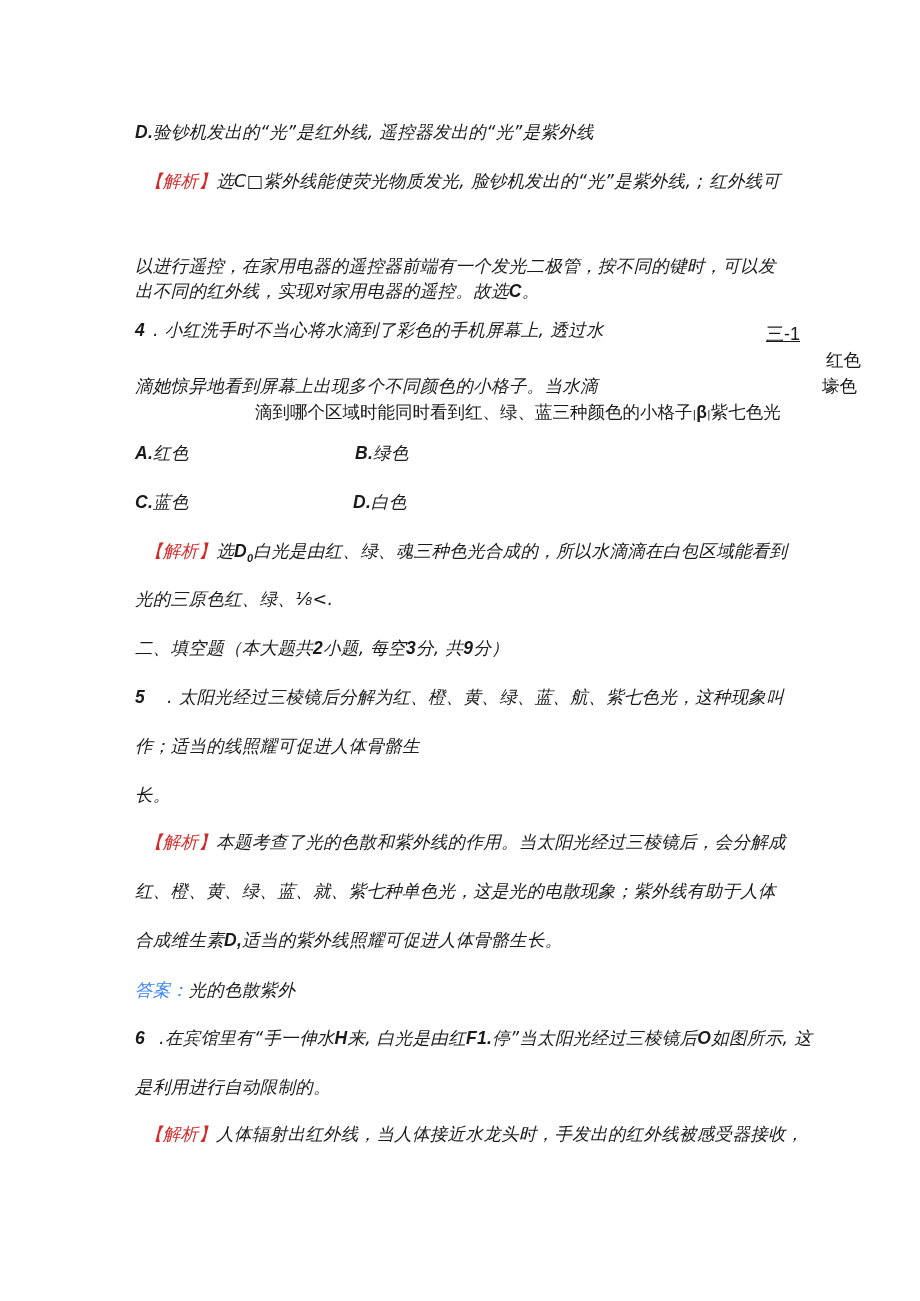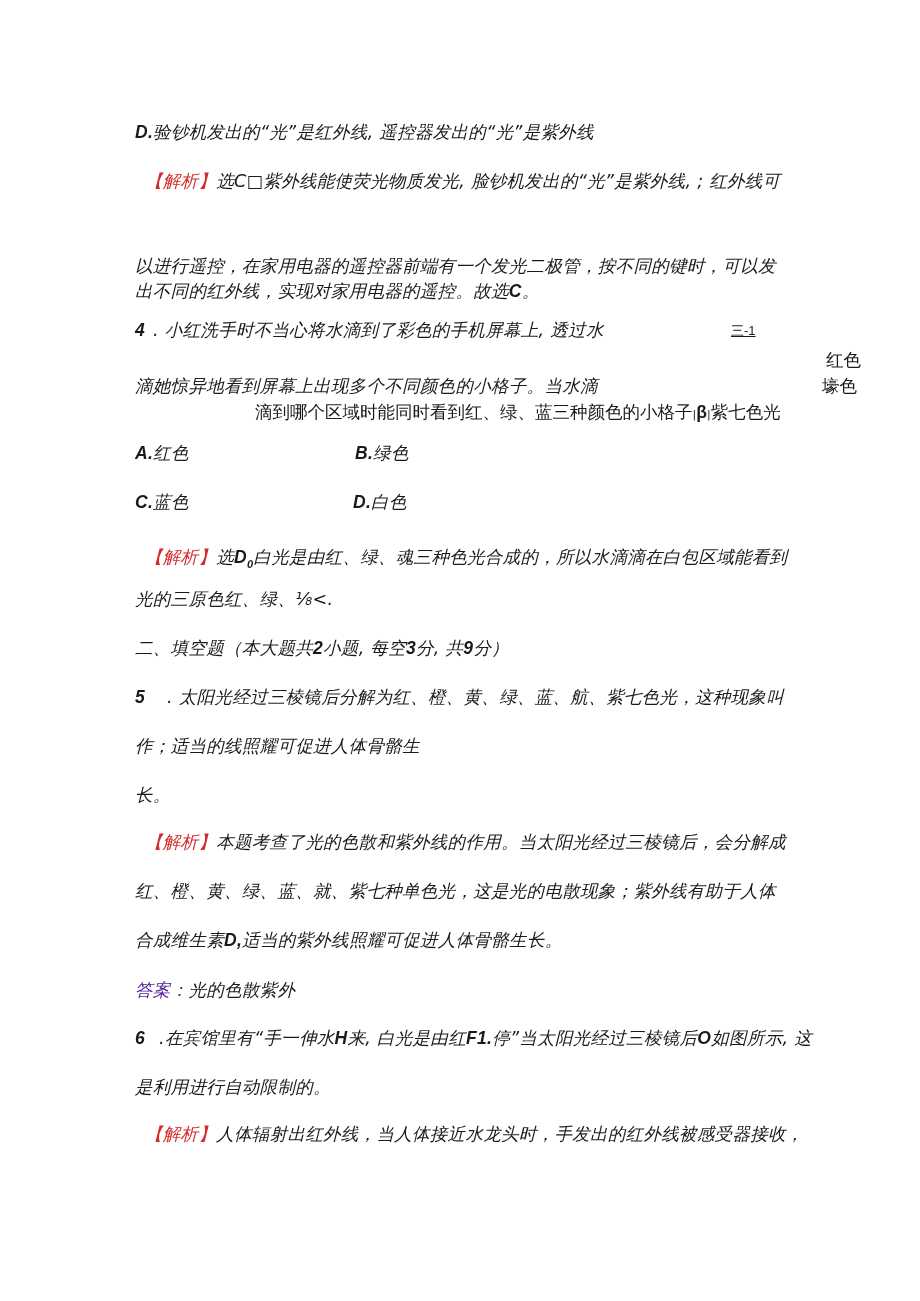--- a/index.html
+++ b/index.html
@@ -7,24 +7,24 @@
     width: 920px; height: 1301px; position: relative; overflow: hidden;
     font-family: "DejaVu Sans", "Liberation Sans", sans-serif;
     color: #1a1a1a;
   }
   .line {
     position: absolute; left: 135px; font-size: 17.5px; line-height: 24px;
     white-space: nowrap; letter-spacing: 0.3px; font-style: italic;
   }
   .ind { left: 145px; }
   .red { color: #d42a2a; }
-  .pink { color: #4c1d95; }
+  .pink { color: #3b82f6; }
   b, .b { font-weight: bold; font-family: "Liberation Sans", sans-serif; }
   .r { position: absolute; font-size: 17.5px; line-height: 24px; white-space: nowrap; }
-  .fig-label { position: absolute; font-size: 13px; text-decoration: underline; font-family: "Liberation Sans", sans-serif; }
+  .fig-label { position: absolute; font-size: 18px; text-decoration: underline; font-family: "Liberation Sans", sans-serif; margin-left: 35px; }
 </style>
 </head>
 <body>
 
 <div class="line" style="top:120px;">
   <b>D.</b><span>验钞机发出的“光”是红外线, 遥控器发出的“光”是紫外线</span>
 </div>
 
 <div class="line ind" style="top:169px;text-align:right;">
   <span class="red">【解析】</span><span>选C</span><span>□紫外线能使荧光物质发光, 脸钞机发出的“光”是紫外线, ; 红外线可</span>
@@ -51,21 +51,21 @@
 <div class="line" style="top:441px; left:355px;">
   <b>B.</b><span>绿色</span>
 </div>
 <div class="line" style="top:490px;">
   <b>C.</b><span>蓝色</span>
 </div>
 <div class="line" style="top:490px; left:353px;">
   <b>D.</b><span>白色</span>
 </div>
 
-<div class="line ind" style="top:539px;margin-top:6px;">
+<div class="line ind" style="top:539px;">
   <span class="red">【解析】</span><span>选</span><b>D</b><sub class="b" style="font-size:11px;">0</sub><span>白光是由红、绿、魂三种色光合成的，所以水滴滴在白包区域能看到</span>
 </div>
 <div class="line" style="top:587px;">光的三原色红、绿、⅛&lt;.</div>
 
 <div class="line" style="top:636px;">
   <span>二、填空题（本大题共</span><b>2</b><span>小题, 每空</span><b>3</b><span>分, 共</span><b>9</b><span>分）</span>
 </div>
 
 <div class="line" style="top:685px;">
   <b>5</b><span style="margin-left:22px">. 太阳光经过三棱镜后分解为红、橙、黄、绿、蓝、航、紫七色光，这种现象叫</span>

